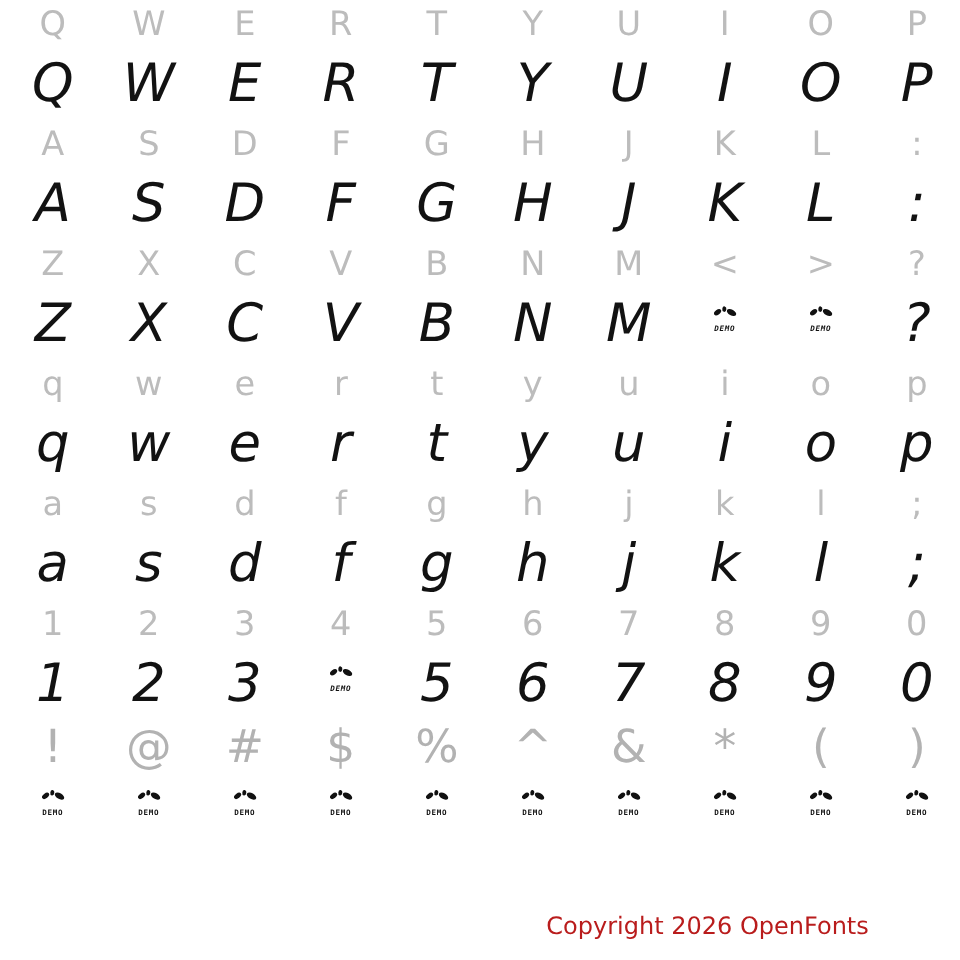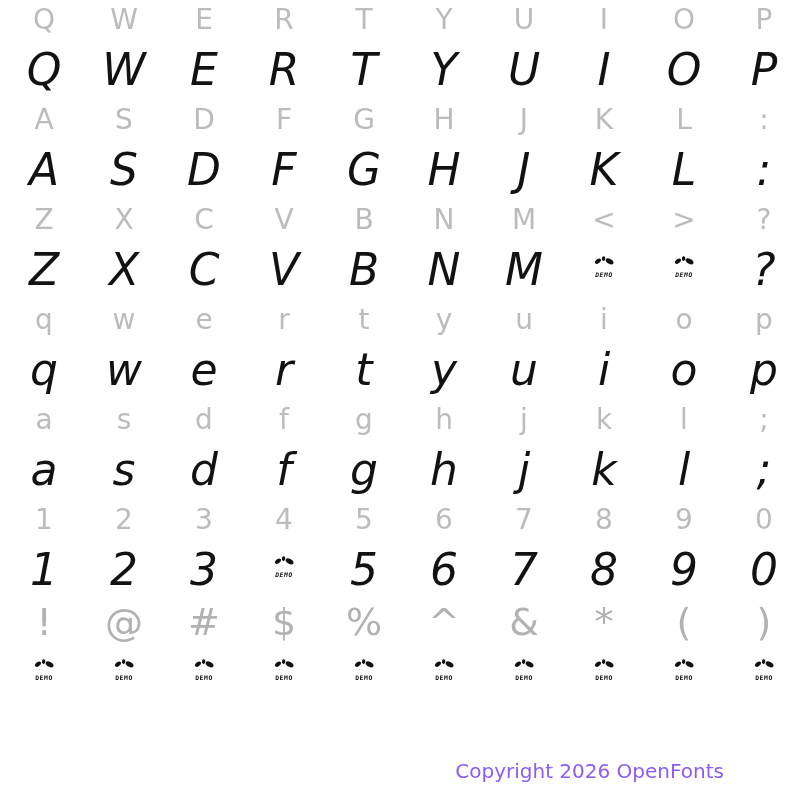--- a/index.html
+++ b/index.html
@@ -22,21 +22,21 @@
     font-style:italic;font-weight:400;
   }
   .symbols-ref{
     height:52px;line-height:52px;font-size:38px;color:#b2b2b2;
   }
   .demo-row{height:34px;line-height:34px;font-style:normal;}
   .glyph-row svg{vertical-align:6px;}
   .demo-row svg{vertical-align:middle;}
   #footer{
     position:absolute;top:759px;right:76px;
-    font-size:20px;color:#8b5cf6;font-style:normal;
+    font-size:20px;color:#b91c1c;font-style:normal;
     font-family:"DejaVu Sans",sans-serif;
   }
 </style>
 </head>
 <body>
 
 <div id="grid">
     <div class="row ref-row" style="top: 0px;">
       <span class="cell">Q</span>
       <span class="cell">W</span>

